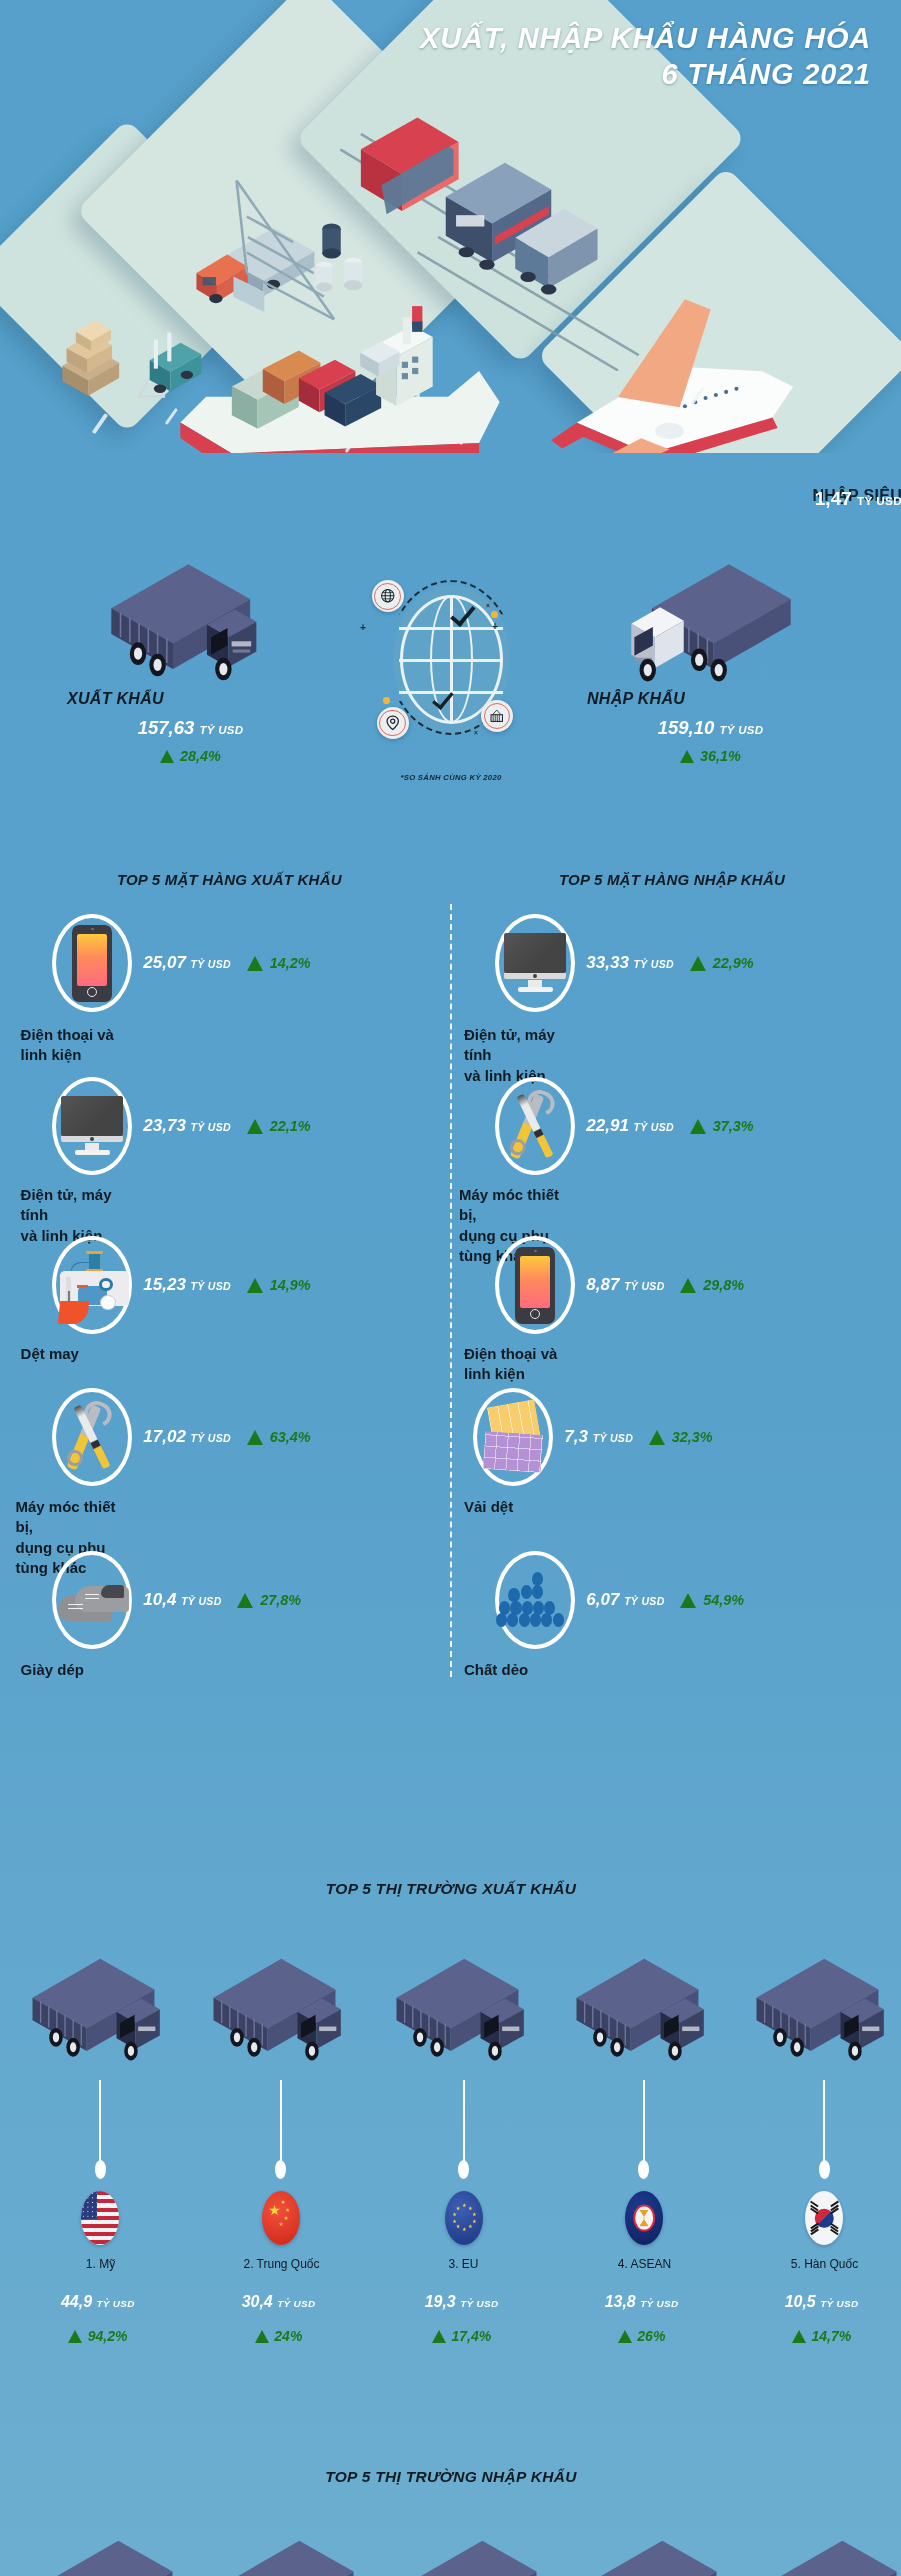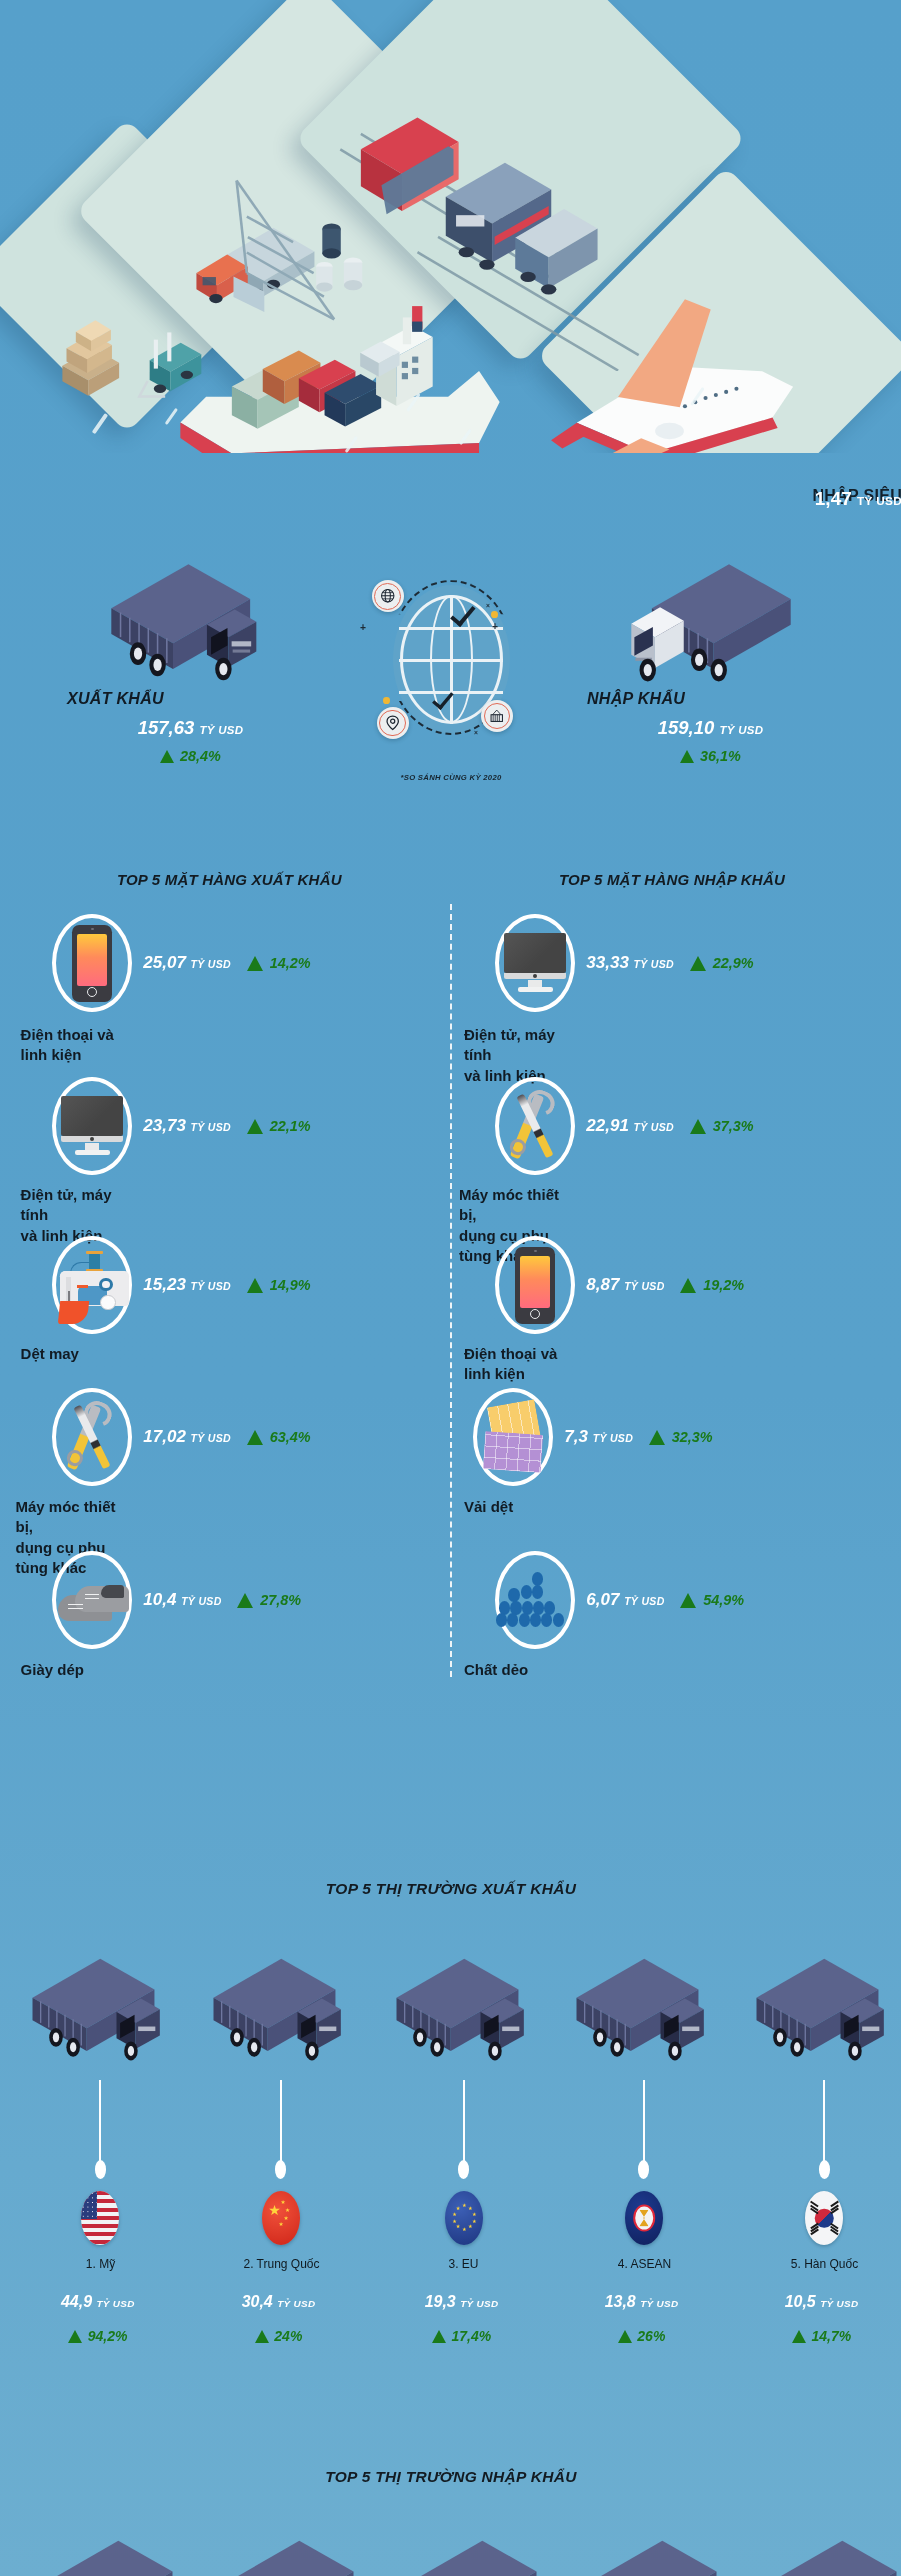--- a/index.html
+++ b/index.html
@@ -382,20 +382,24 @@
     <polygon points="46,64 86,42 86,68 46,90" fill="#cfdce1"></polygon>
   </svg>
 
   <div class="speck" style="left:98px;top:412px;width:3.6px;height:23px;"></div>
   <div class="speck" style="left:170px;top:407px;width:3.1px;height:18.5px;"></div>
   <div class="speck" style="left:412px;top:392px;width:3.1px;height:20.6px;"></div>
   <div class="speck" style="left:464px;top:428px;width:3.1px;height:17.5px;"></div>
   <div class="speck" style="left:696px;top:386px;width:3.1px;height:20.6px;"></div>
   <div class="speck" style="left:350px;top:435px;width:3.1px;height:18.5px;"></div>
 
+  <div class="hero-title">
+    <span>XUẤT, NHẬP KHẨU HÀNG HÓA</span>
+    <span class="l2">6 THÁNG 2021</span>
+  </div>
 </div>
 
 <div class="sum-label nhapsieu-lab">NHẬP SIÊU</div>
 <div class="sum-label nhapsieu-val">
   <span>1,47</span>
   <span class="unit">TỶ USD</span>
 </div>
 
 <svg style="position:absolute;left:106px;top:559px;" width="170" height="144" viewBox="0 0 330 280">
   <polygon points="10,96 160,10 280,78 130,164" fill="#5b638c"></polygon>
@@ -683,21 +687,21 @@
         <i></i>
         <b></b>
       </div>
   </div>
   <div class="pval">
     <span>8,87</span>
     <span class="unit">TỶ USD</span>
   </div>
   <div class="ppct">
     <span class="tri"></span>
-    <span>19,2%</span>
+    <span>29,8%</span>
   </div>
 </div>
 <div class="plabel" style="left:464px;top:1344px;white-space:pre-line;">Điện thoại và
 linh kiện</div>
 
 <div class="prow" style="left:473px;top:1388px;">
   <div class="bubble">
     <div class="ic-fabric">
         <div class="top"></div>
         <div class="bot"></div>

